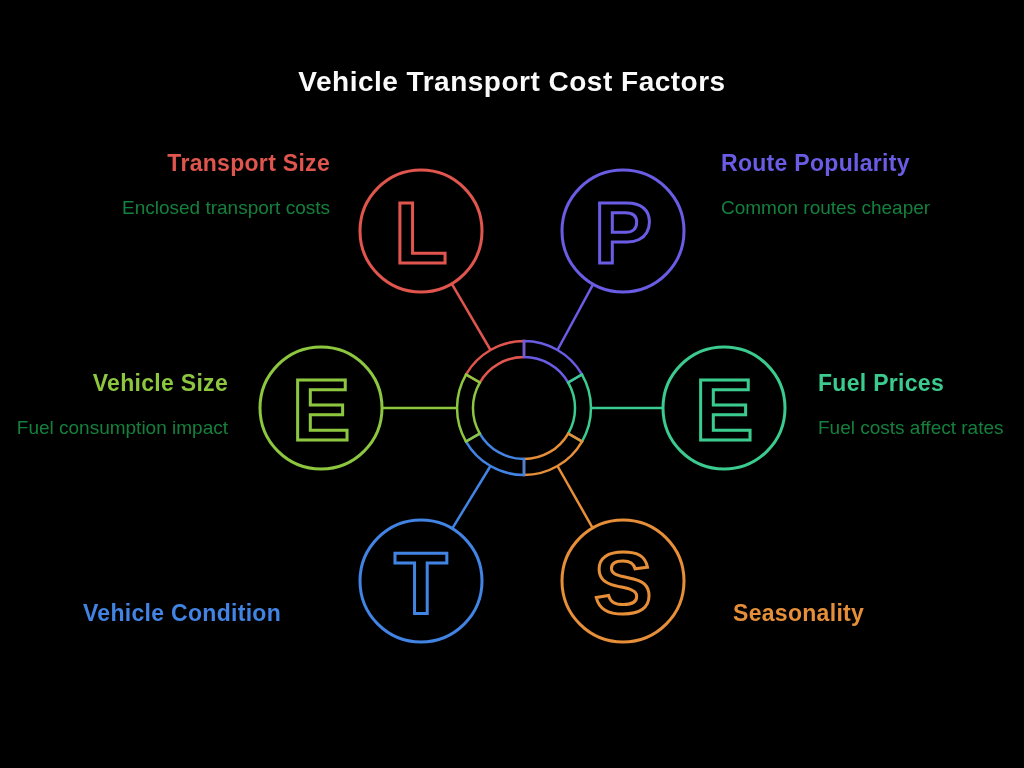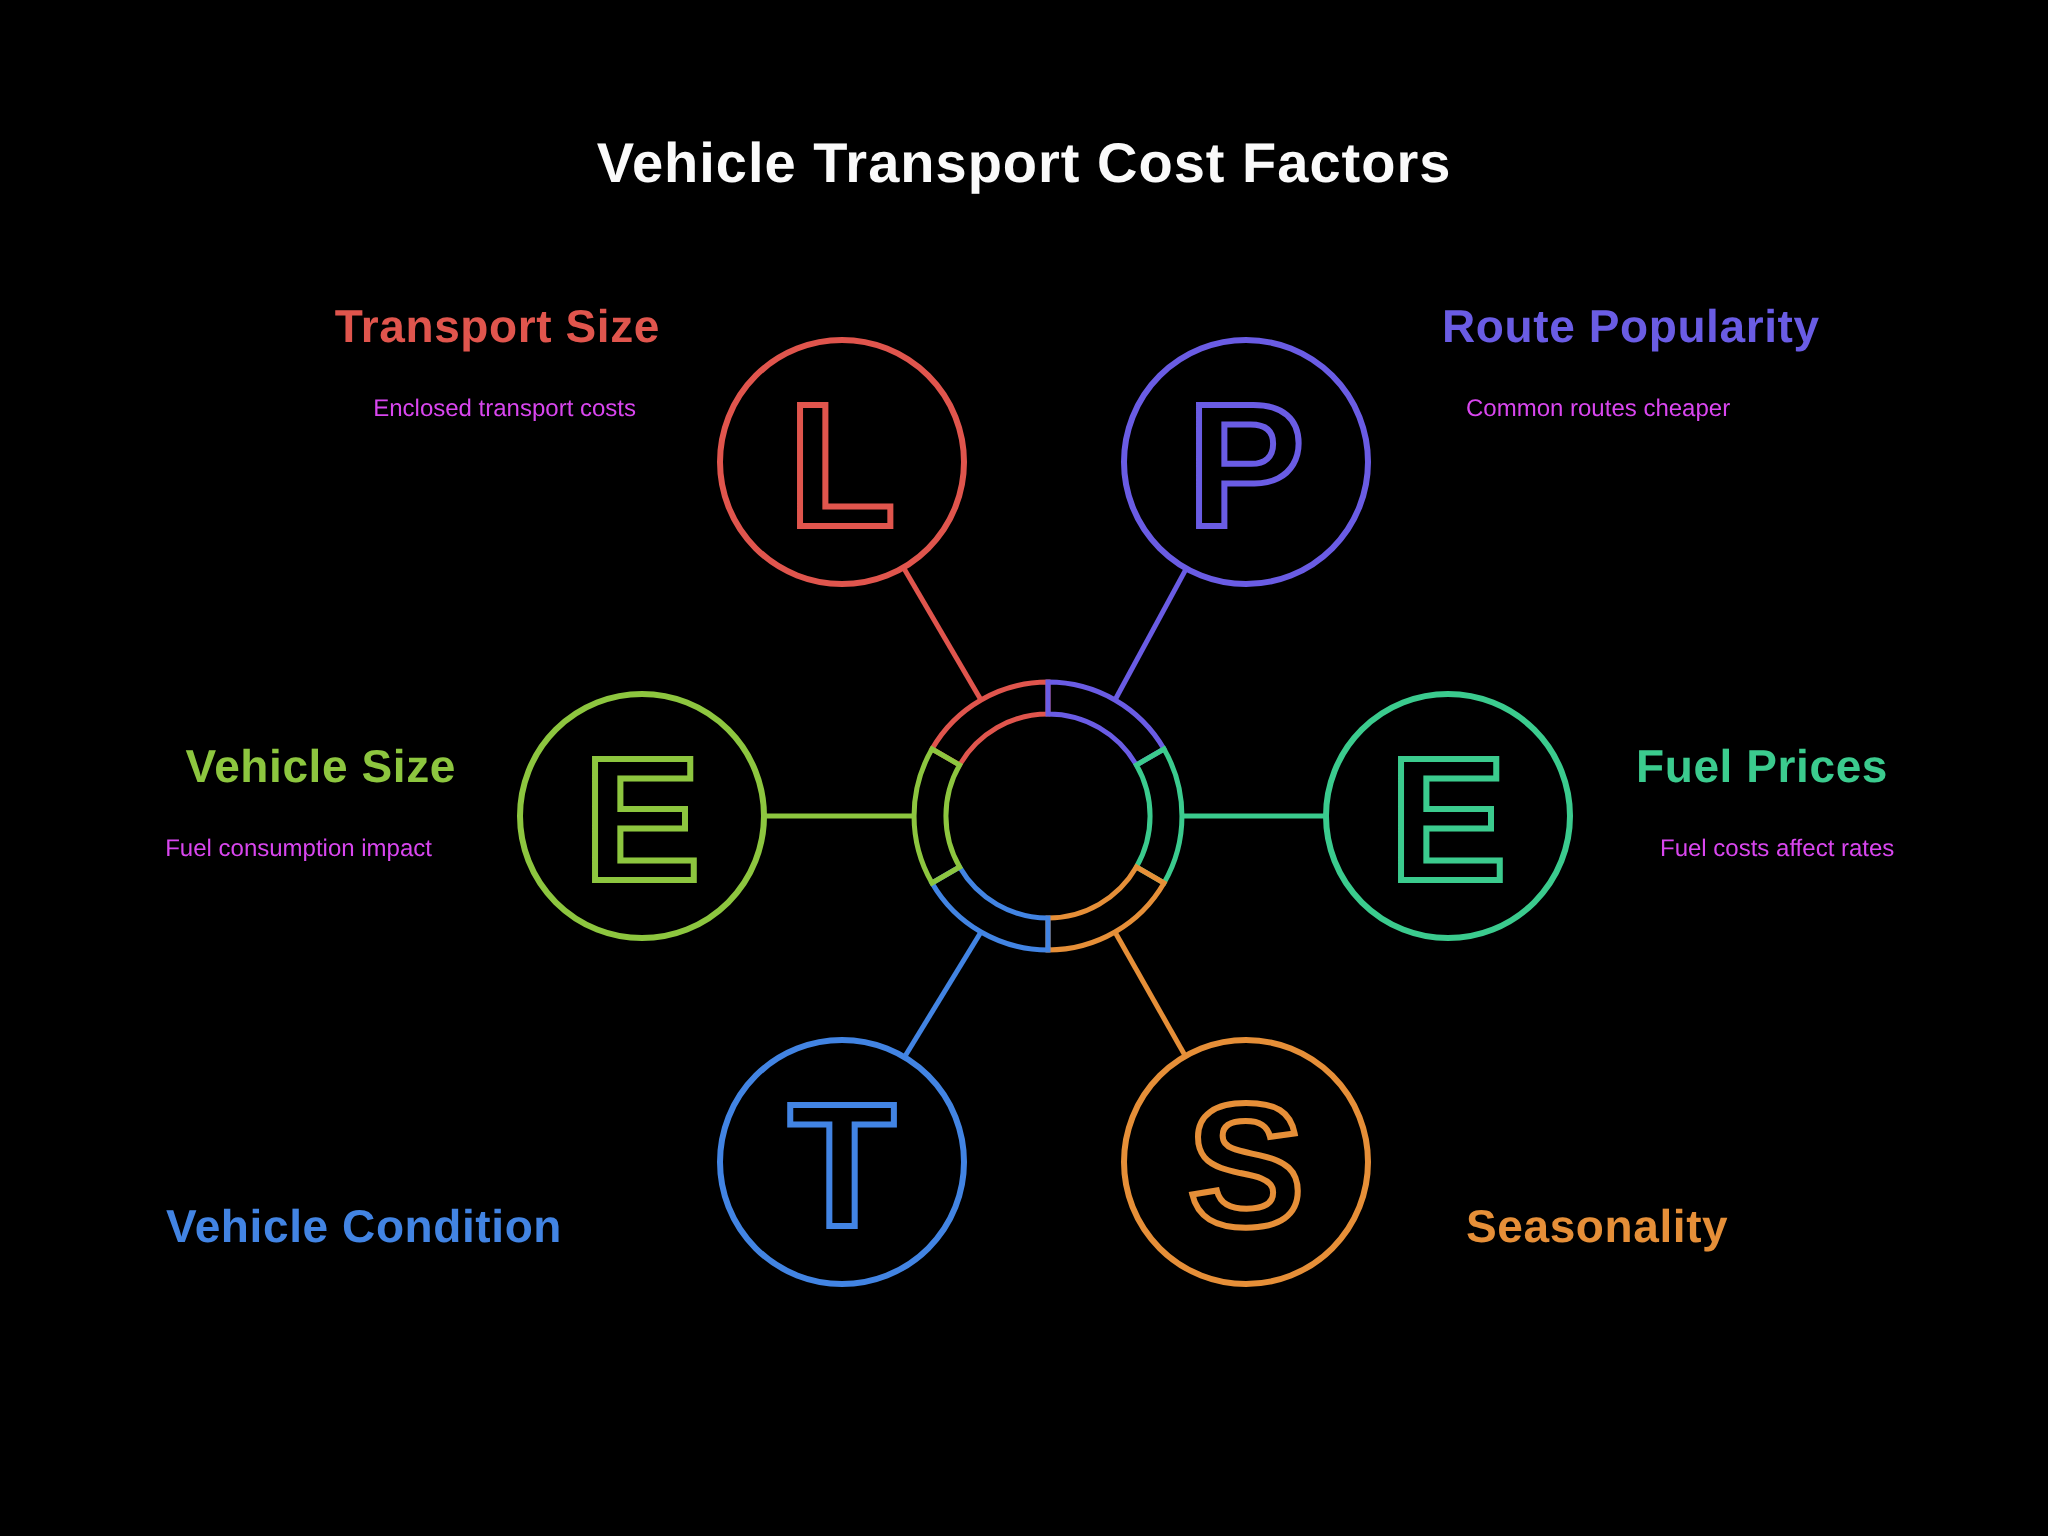--- a/index.html
+++ b/index.html
@@ -47,24 +47,24 @@
   }
   .factor-label.align-right { text-align: right; }
   .factor-label.align-left { text-align: left; }
   .factor-heading {
     font-size: 23px;
     font-weight: 700;
     margin: 0 0 20px 0;
     letter-spacing: 0.3px;
   }
   .factor-desc {
-    font-size: 12px;
+    font-size: 19px;
     font-weight: 400;
-    color: #d946ef;
-    margin: 12px;
+    color: #15803d;
+    margin: 0;
   }
 </style>
 </head>
 <body>
 
 <div class="canvas">
 
   <div class="page-title">Vehicle Transport Cost Factors</div>
 
   <svg class="diagram-svg" viewBox="0 0 1024 768">

